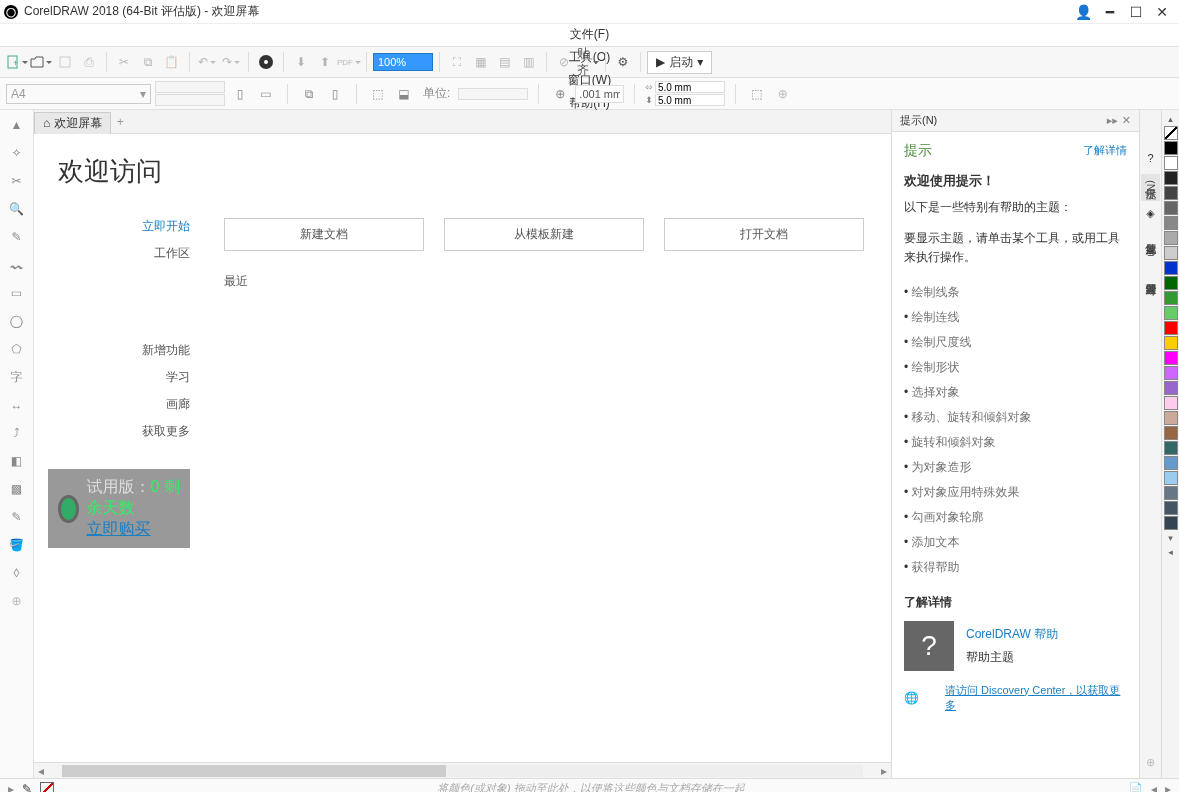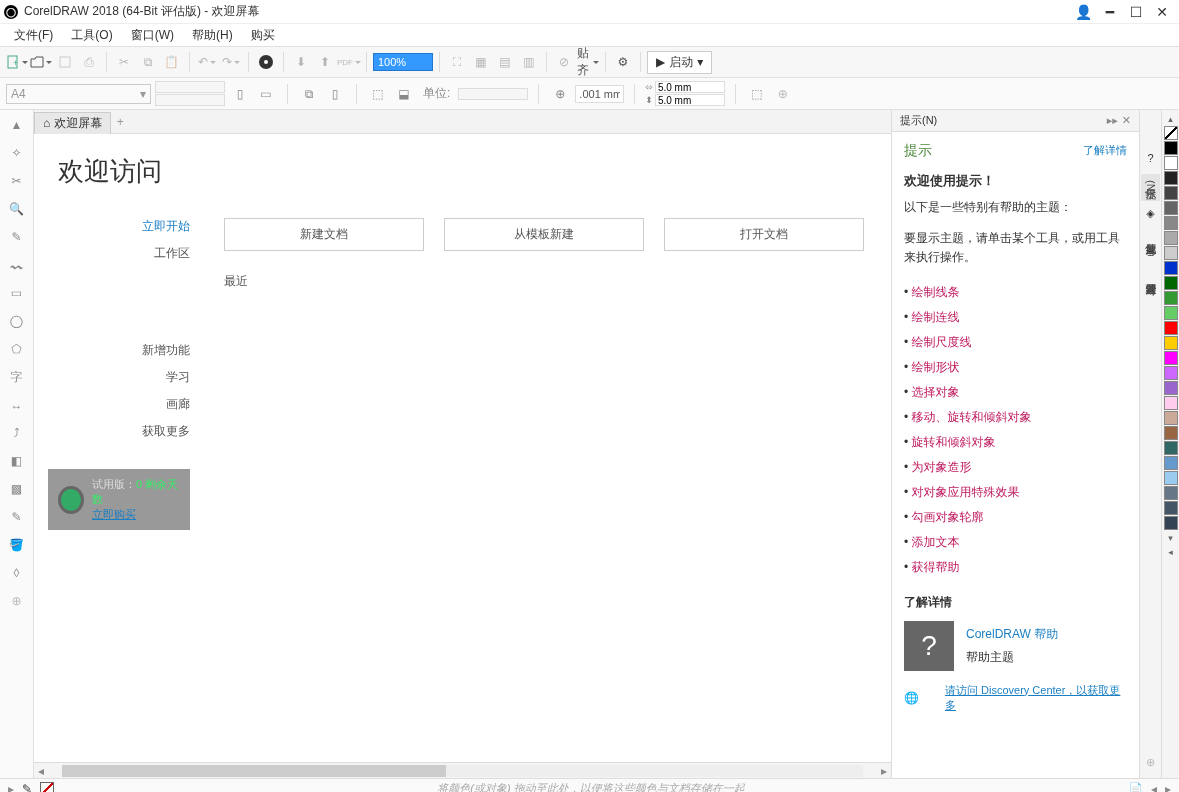--- a/index.html
+++ b/index.html
@@ -1,21 +1,21 @@
 <!DOCTYPE html>
 <html><head>
 <meta charset="utf-8">
 <style>
 * { margin: 0; padding: 0; box-sizing: border-box; font-family: "Microsoft YaHei", "Segoe UI", Arial, sans-serif; }
 body { width: 1179px; height: 792px; background: #fff; font-size: 12px; color: #333; overflow: hidden; }
 .titlebar { height: 24px; background: #fff; display: flex; align-items: center; padding: 0 4px; border-bottom: 1px solid #eee; }
 .titlebar .logo { width: 14px; height: 14px; border-radius: 50%; background: #000; margin-right: 6px; display: flex; align-items: center; justify-content: center; color: #fff; font-size: 9px; font-weight: bold; }
 .titlebar .title { flex: 1; font-size: 12px; }
 .titlebar .winbtn { width: 26px; height: 20px; display: flex; align-items: center; justify-content: center; cursor: pointer; font-size: 14px; }
-.menubar { height: 22px; display: flex; align-items: center; padding: 0 6px; gap: 2px; }
+.menubar { height: 22px; display: flex; align-items: center; padding: 0 6px; gap: 2px; flex-direction: column; }
 .menubar .menu { padding: 2px 8px; cursor: pointer; }
 .toolbar { height: 32px; border-top: 1px solid #e0e0e0; border-bottom: 1px solid #e0e0e0; display: flex; align-items: center; padding: 0 6px; gap: 2px; background: #f7f7f7; }
 .toolbar .tbtn { width: 22px; height: 22px; display: flex; align-items: center; justify-content: center; cursor: pointer; color: #555; position: relative; }
 .toolbar .tbtn.dd::after { content: ""; border-left: 3px solid transparent; border-right: 3px solid transparent; border-top: 3px solid #666; margin-left: 2px; }
 .toolbar .sep { width: 1px; height: 20px; background: #ddd; margin: 0 4px; }
 .toolbar .zoom { width: 60px; height: 18px; background: #3399ff; color: #fff; border: 1px solid #2277cc; font-size: 11px; padding: 0 4px; display: flex; align-items: center; }
 .toolbar .launch { border: 1px solid #ccc; padding: 2px 8px; display: flex; align-items: center; gap: 4px; cursor: pointer; background: #fff; }
 .propbar { height: 32px; border-bottom: 1px solid #e0e0e0; display: flex; align-items: center; padding: 0 6px; gap: 4px; background: #fafafa; }
 .propbar .page-sel { width: 145px; height: 20px; border: 1px solid #ccc; padding: 0 4px; color: #999; display: flex; align-items: center; justify-content: space-between; }
 .propbar .dim-pair { display: flex; flex-direction: column; gap: 1px; }
@@ -33,42 +33,42 @@
 .tabs .home-ic { font-size: 12px; }
 .tabs .addtab { width: 18px; text-align: center; color: #999; cursor: pointer; }
 .welcome { flex: 1; display: flex; background: #fff; overflow: hidden; }
 .wnav { width: 170px; padding: 20px 14px; }
 .wtitle { font-size: 26px; font-weight: 300; color: #333; margin-bottom: 24px; margin-left: 10px; }
 .wnav .item { text-align: right; padding: 5px 0; cursor: pointer; color: #555; }
 .wnav .item.active { color: #1a7fc4; }
 .wnav .gap { height: 70px; }
 .trial { margin-top: 24px; background: #999; padding: 8px 10px; display: flex; align-items: center; gap: 8px; }
 .trial .dial { width: 28px; height: 28px; border-radius: 50%; background: #3a6; border: 3px solid #666; }
-.trial .txt { font-size: 11px; }
+.trial .txt { font-size: 16px; }
 .trial .txt .l1 { color: #ddd; }
 .trial .txt .l1 .days { color: #3e6; }
 .trial .txt .l2 { color: #1a7fc4; text-decoration: underline; cursor: pointer; }
 .wcontent { flex: 1; padding: 58px 20px 10px; border-left: 0; }
 .actions { display: flex; gap: 20px; margin-bottom: 22px; }
 .actbtn { flex: 1; max-width: 200px; border: 1px solid #ccc; padding: 7px 0; text-align: center; cursor: pointer; color: #555; margin-top: 26px; }
 .recent { color: #555; }
 .hscroll { height: 16px; border-top: 1px solid #ddd; background: #f4f4f4; display: flex; align-items: center; }
 .hscroll .track { flex: 1; height: 12px; background: #eee; margin: 0 14px; position: relative; }
 .hscroll .thumb { position: absolute; left: 0; width: 48%; height: 100%; background: #ccc; }
 .rpanel { width: 248px; border-left: 1px solid #ddd; background: #fff; display: flex; flex-direction: column; }
 .rpanel .hdr { height: 22px; background: #f4f4f4; border-bottom: 1px solid #ddd; display: flex; align-items: center; padding: 0 8px; font-size: 11px; justify-content: space-between; }
 .rpanel .hdr .ctrls { display: flex; gap: 4px; color: #888; }
 .rpanel .body { padding: 10px 12px; overflow: auto; flex: 1; }
 .rpanel .mainrow { display: flex; justify-content: space-between; align-items: center; margin-bottom: 12px; }
 .rpanel .mainlbl { color: #4a8a3a; font-size: 14px; }
 .rpanel .more { color: #1a7fc4; font-size: 11px; text-align: right; line-height: 1.2; cursor: pointer; }
 .rpanel .h2 { font-weight: bold; font-size: 13px; margin-bottom: 8px; }
 .rpanel .p { font-size: 12px; color: #333; line-height: 1.6; margin-bottom: 12px; }
 .rpanel ul { list-style: none; }
-.rpanel ul li { color: #be185d; padding: 4px 0; cursor: pointer; }
+.rpanel ul li { color: #737373; padding: 4px 0; cursor: pointer; }
 .rpanel ul li::before { content: "• "; color: #333; }
 .rpanel .learn { font-weight: bold; margin: 14px 0 10px; }
 .rpanel .helprow { display: flex; gap: 12px; align-items: center; margin-bottom: 12px; }
 .rpanel .qbox { width: 50px; height: 50px; background: #666; color: #fff; font-size: 28px; display: flex; align-items: center; justify-content: center; }
 .rpanel .helptxt .l1 { color: #1a7fc4; cursor: pointer; margin-bottom: 6px; }
 .rpanel .discov { color: #1a7fc4; text-decoration: underline; cursor: pointer; font-size: 11px; margin-left: 22px; }
 .side-tabs { width: 22px; background: #f4f4f4; border-left: 1px solid #ddd; display: flex; flex-direction: column; align-items: center; padding-top: 40px; gap: 4px; }
 .side-tabs .vtab { writing-mode: vertical-rl; padding: 6px 2px; font-size: 11px; cursor: pointer; color: #444; }
 .side-tabs .vtab.active { background: #e4e4e4; }
 .side-tabs .ic { width: 16px; height: 16px; margin-bottom: 4px; display: flex; align-items: center; justify-content: center; font-size: 11px; }

